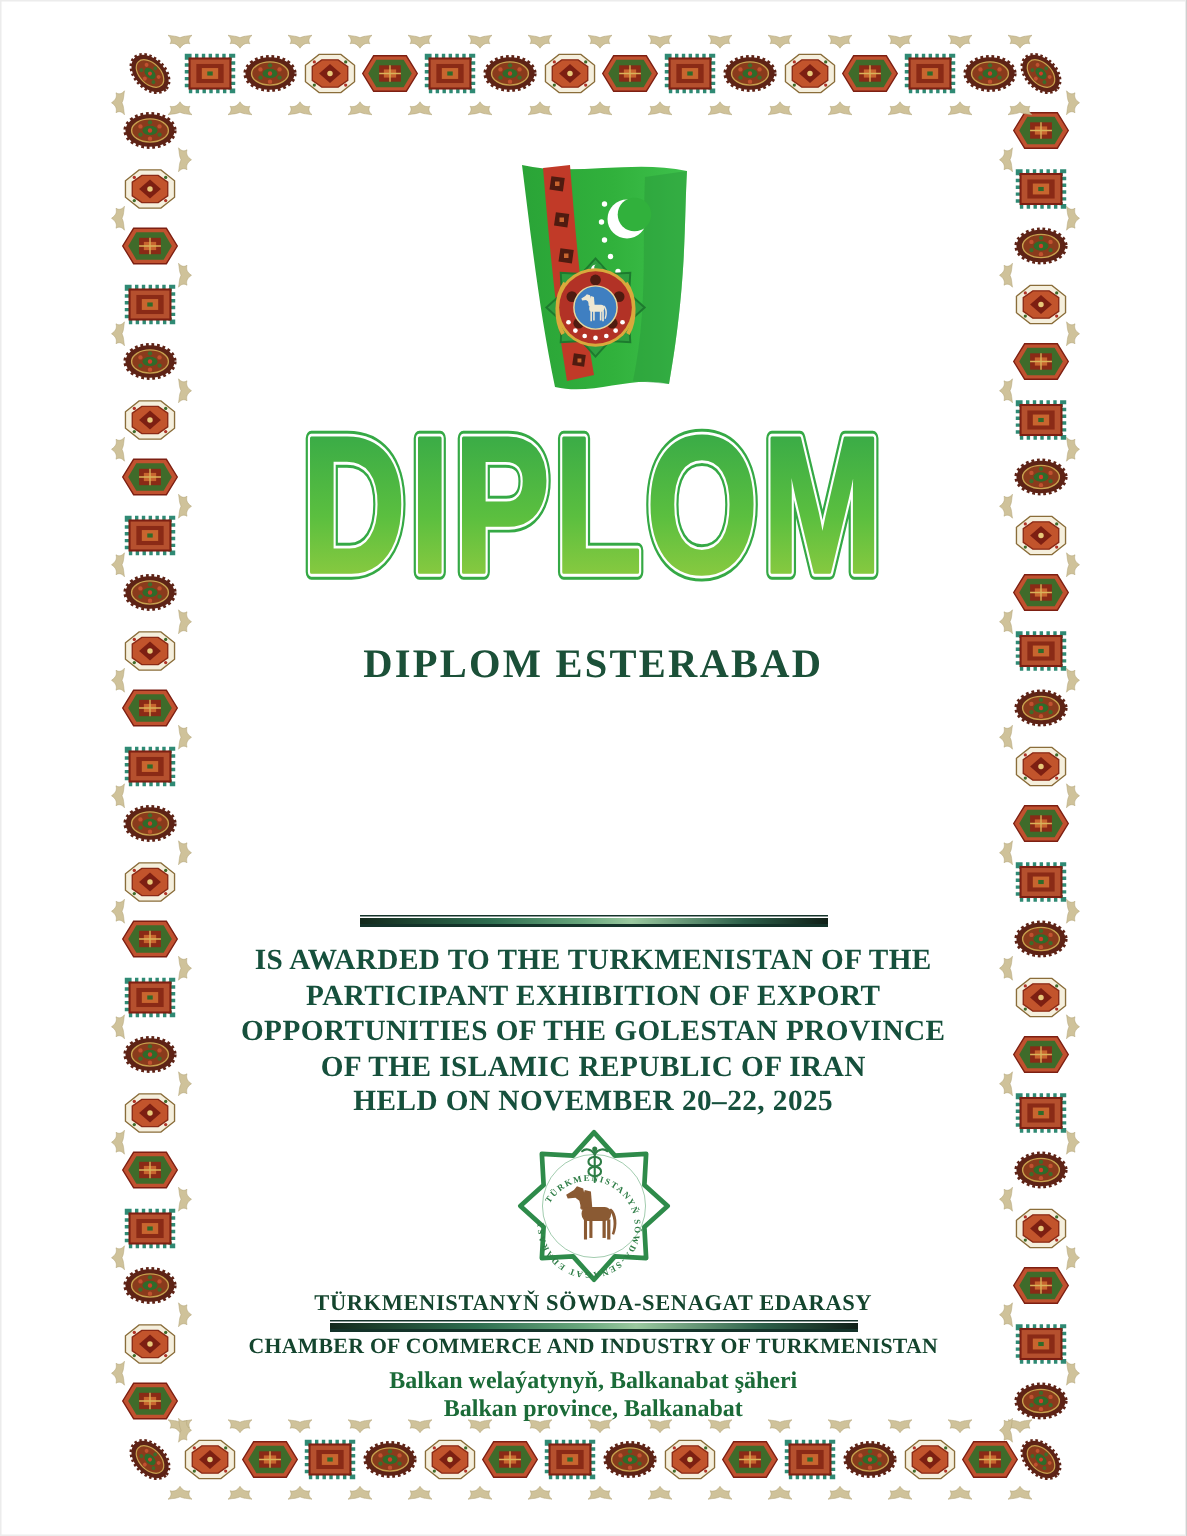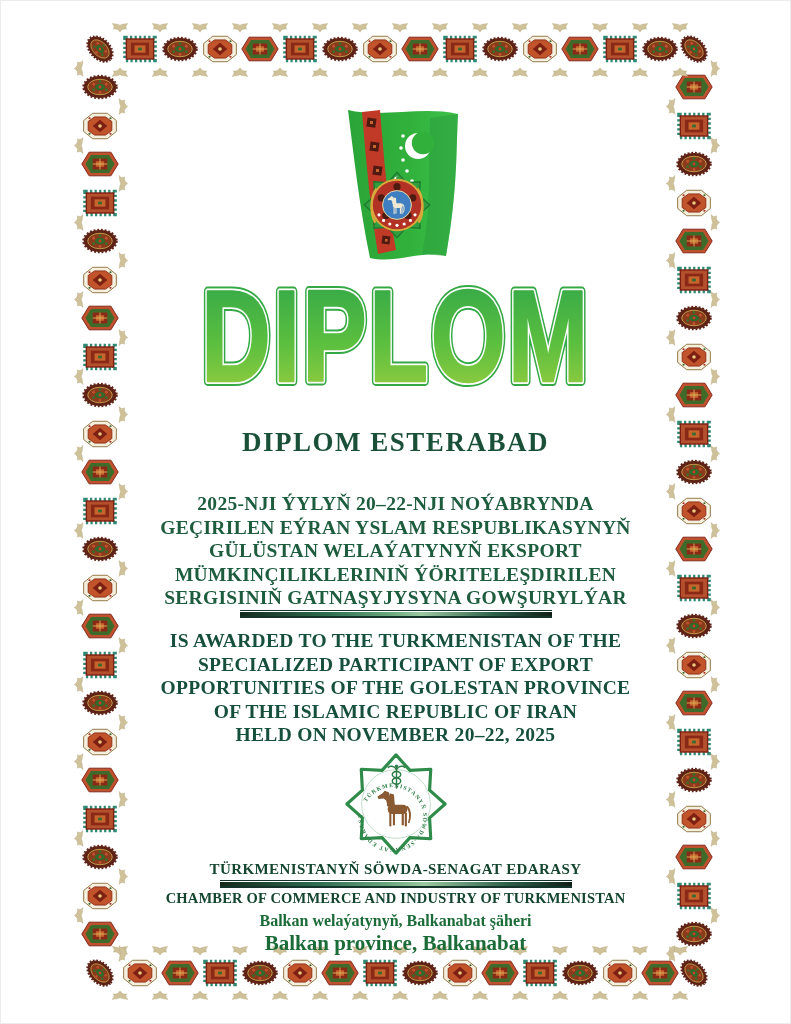--- a/index.html
+++ b/index.html
@@ -41,21 +41,21 @@
   #divider-main{top:610px;width:312px;}
   #org-underline{top:880px;width:352px;}
 
   .footer-line{
     position:absolute;left:0;right:0;text-align:center;
     font-weight:bold;white-space:nowrap;
   }
   #org-tm{top:861px;font-size:15px;letter-spacing:0.4px;color:#14452e;}
   #org-en{top:890px;font-size:14.5px;letter-spacing:0.2px;color:#14452e;}
   #loc-tm{top:912px;font-size:16px;color:#1b6b38;}
-  #loc-en{top:931px;font-size:21px;color:#1b6b38;}
+  #loc-en{top:931px;font-size:16px;color:#1b6b38;}
 
   #diplom-art{position:absolute;top:257px;left:50%;transform:translateX(-50%);}
   #flag-art{position:absolute;top:106px;left:312px;}
   #chamber-art{position:absolute;top:750px;left:50%;transform:translateX(-50%);}
 </style>
 </head>
 <body>
 
 <svg width="0" height="0" style="position:absolute" aria-hidden="true">
   <defs>
@@ -1140,37 +1140,30 @@
     </defs>
     <g transform="translate(220,124) scale(1.3,1.75)" font-family="Liberation Sans, sans-serif" font-weight="bold" font-size="74" text-anchor="middle" letter-spacing="2">
       <text x="0" y="0" fill="none" stroke="#35a945" stroke-width="9" vector-effect="non-scaling-stroke" stroke-linejoin="round">DIPLOM</text>
       <text x="0" y="0" fill="none" stroke="#ffffff" stroke-width="5.5" vector-effect="non-scaling-stroke" stroke-linejoin="round">DIPLOM</text>
       <text x="0" y="0" fill="url(#dgrad)" stroke="url(#dgrad)" stroke-width="2.2" vector-effect="non-scaling-stroke" stroke-linejoin="round">DIPLOM</text>
     </g>
   </svg>
 
   <div class="recipient">DIPLOM ESTERABAD</div>
 
-  <div id="turkmen-block" class="text-block">
-    <div class="line">2025-NJI ÝYLYŇ 20–22-NJI NOÝABRYNDA</div>
-    <div class="line">GEÇIRILEN EÝRAN YSLAM RESPUBLIKASYNYŇ</div>
-    <div class="line">GÜLÜSTAN WELAÝATYNYŇ EKSPORT</div>
-    <div class="line">MÜMKINÇILIKLERINIŇ ÝÖRITELEŞDIRILEN</div>
-    <div class="line">SERGISINIŇ GATNAŞYJYSYNA GOWŞURYLÝAR</div>
-  </div>
 
   <div id="divider-main" class="rule">
     <div class="r-thin"></div>
       <div class="r-mid"></div>
       <div class="r-thin"></div>
   </div>
 
   <div id="english-block" class="text-block">
     <div class="line">IS AWARDED TO THE TURKMENISTAN OF THE</div>
-    <div class="line">SPECIALIZED PARTICIPANT OF EXPORT</div>
+    <div class="line">PARTICIPANT EXHIBITION OF EXPORT</div>
     <div class="line">OPPORTUNITIES OF THE GOLESTAN PROVINCE</div>
     <div class="line">OF THE ISLAMIC REPUBLIC OF IRAN</div>
     <div class="line">HELD ON NOVEMBER 20–22, 2025</div>
   </div>
 
   <svg id="chamber-art" width="108" height="108" viewBox="0 0 110 110">
     <polygon points="105,55 89.2,69.2 90.4,90.4 69.2,89.2 55,105 40.8,89.2 19.6,90.4 20.8,69.2 5,55 20.8,40.8 19.6,19.6 40.8,20.8 55,5 69.2,20.8 90.4,19.6 89.2,40.8" fill="#ffffff" stroke="#2e8b4a" stroke-width="3.2" stroke-linejoin="round"></polygon>
     <circle cx="55" cy="55" r="35" fill="none" stroke="#2e8b4a" stroke-width="0.6" opacity="0.5"></circle>
     <path id="ringPath" d="M24,55 A31,31 0 1 1 23.9,55.2" fill="none"></path>
     <text font-family="Liberation Serif, serif" font-size="6" font-weight="bold" fill="#2e7d46" letter-spacing="1.1">

